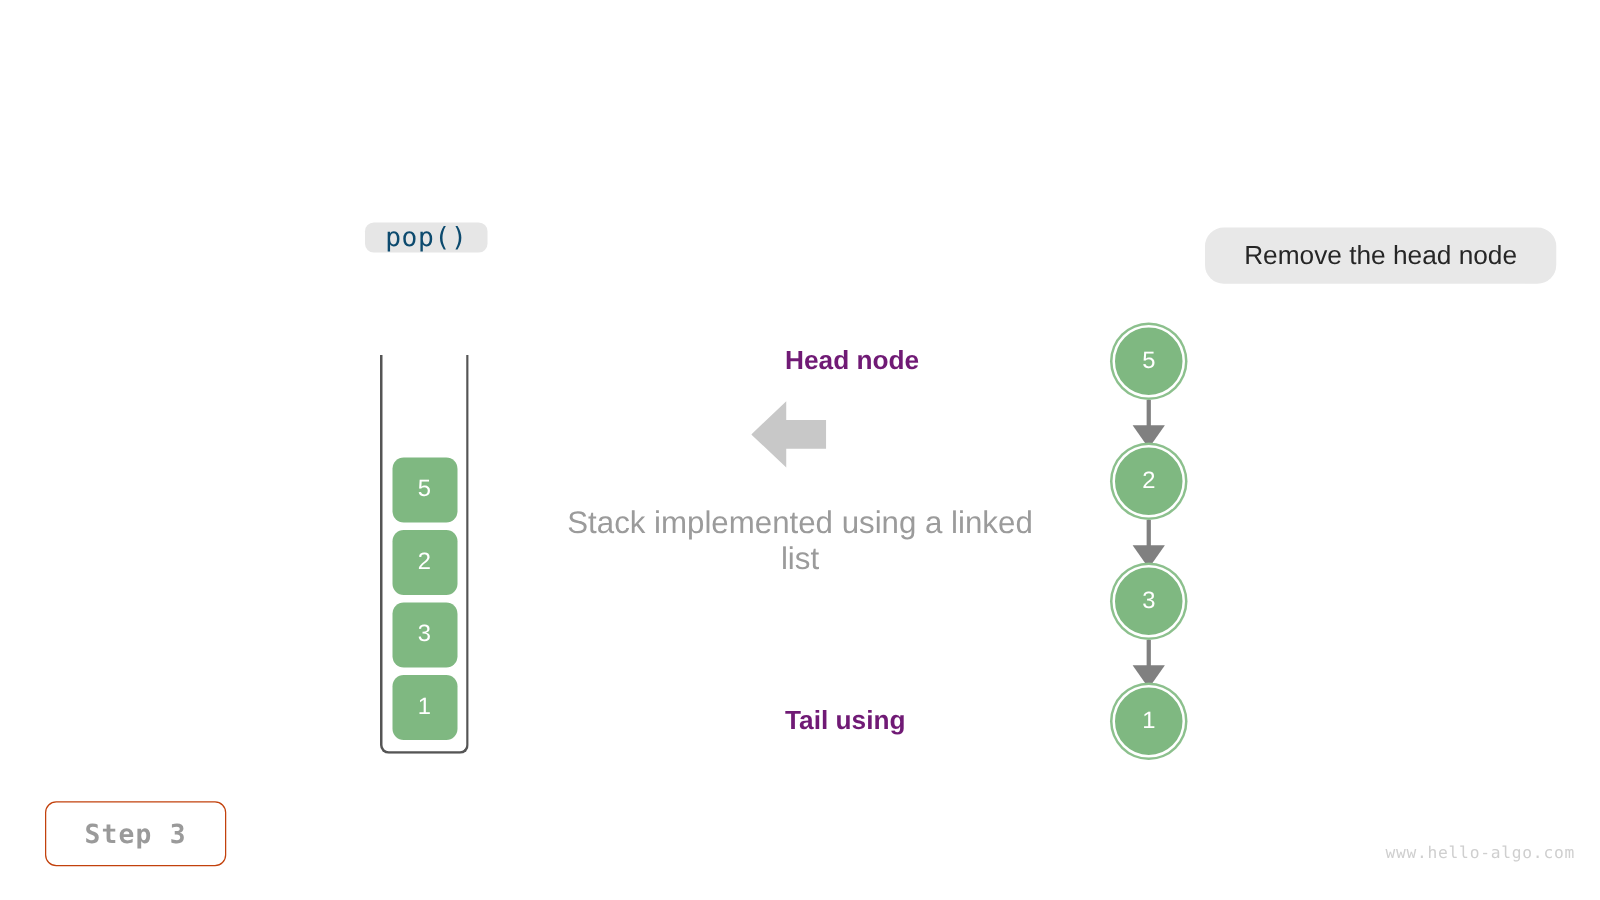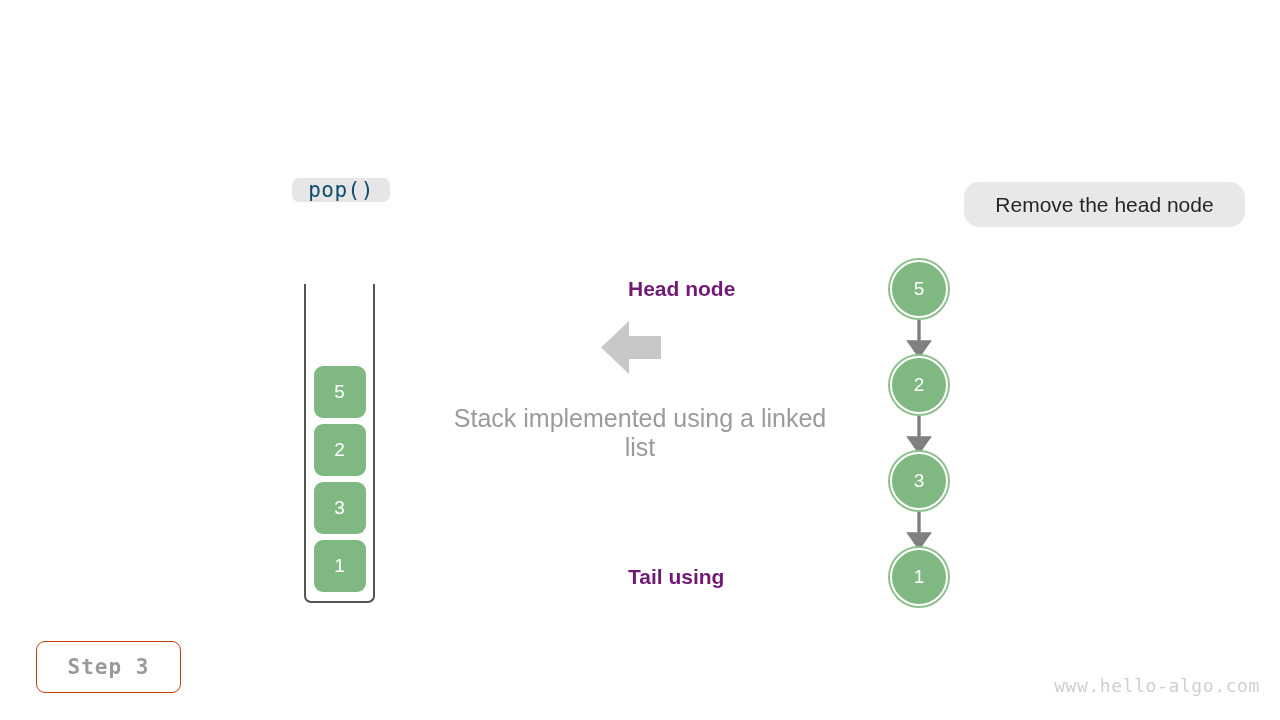--- a/index.html
+++ b/index.html
@@ -74,21 +74,21 @@
     color: #9a9a9a;
     letter-spacing: 1px;
     box-sizing: border-box;
   }
 
   .watermark {
     position: absolute;
     right: 20px;
     top: 675px;
     font-family: "DejaVu Sans Mono", "Liberation Mono", monospace;
-    font-size: 18px;
+    font-size: 13px;
     color: #cfcfcf;
     letter-spacing: 0.6px;
   }
 
   
   .caption {
     position: absolute;
     left: 440px;
     top: 404px;
     width: 400px;

